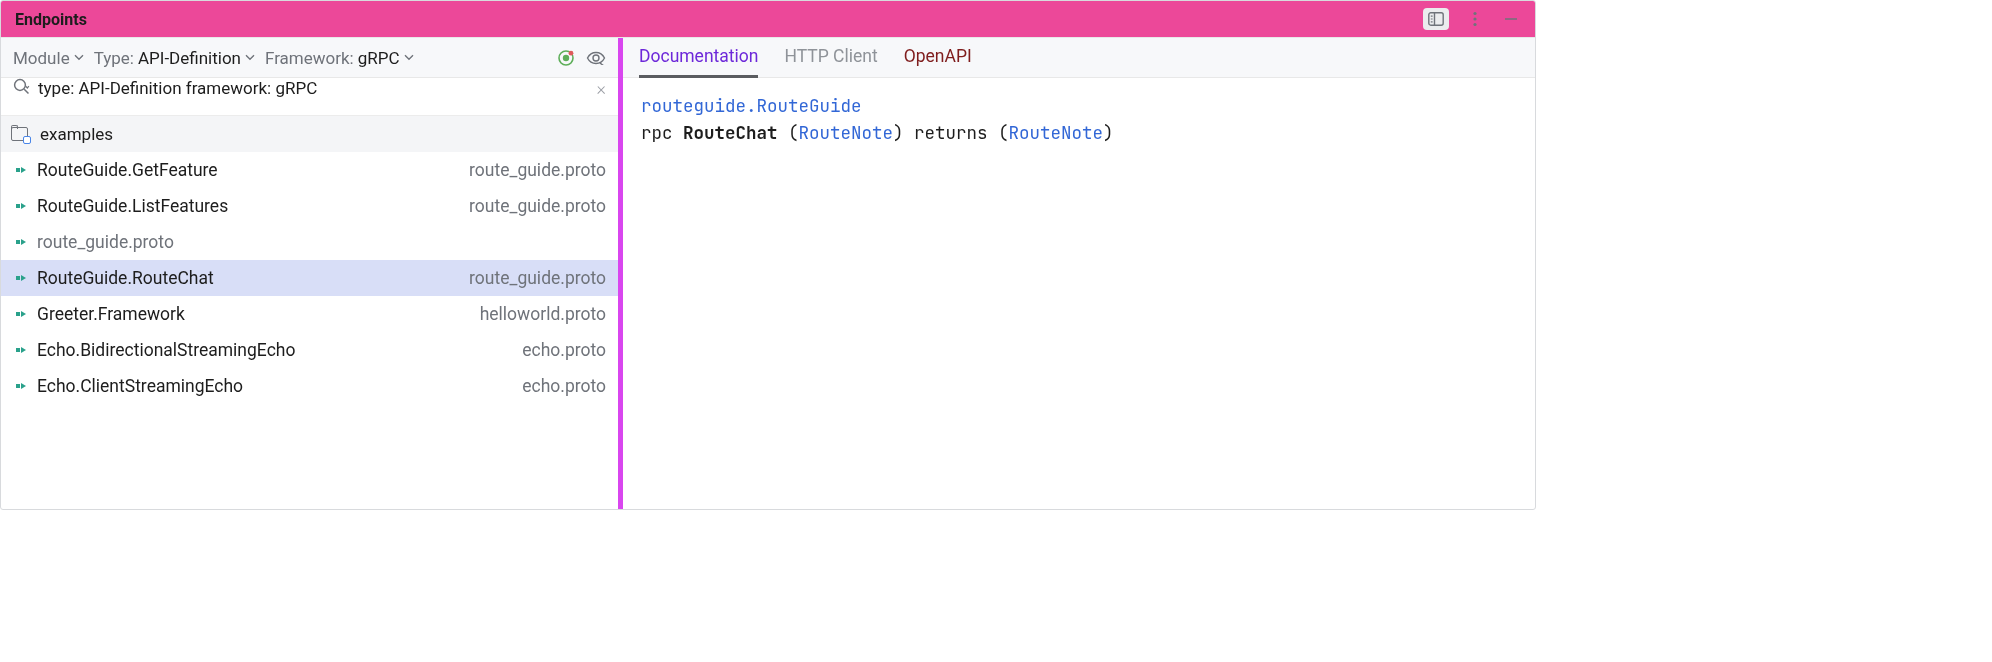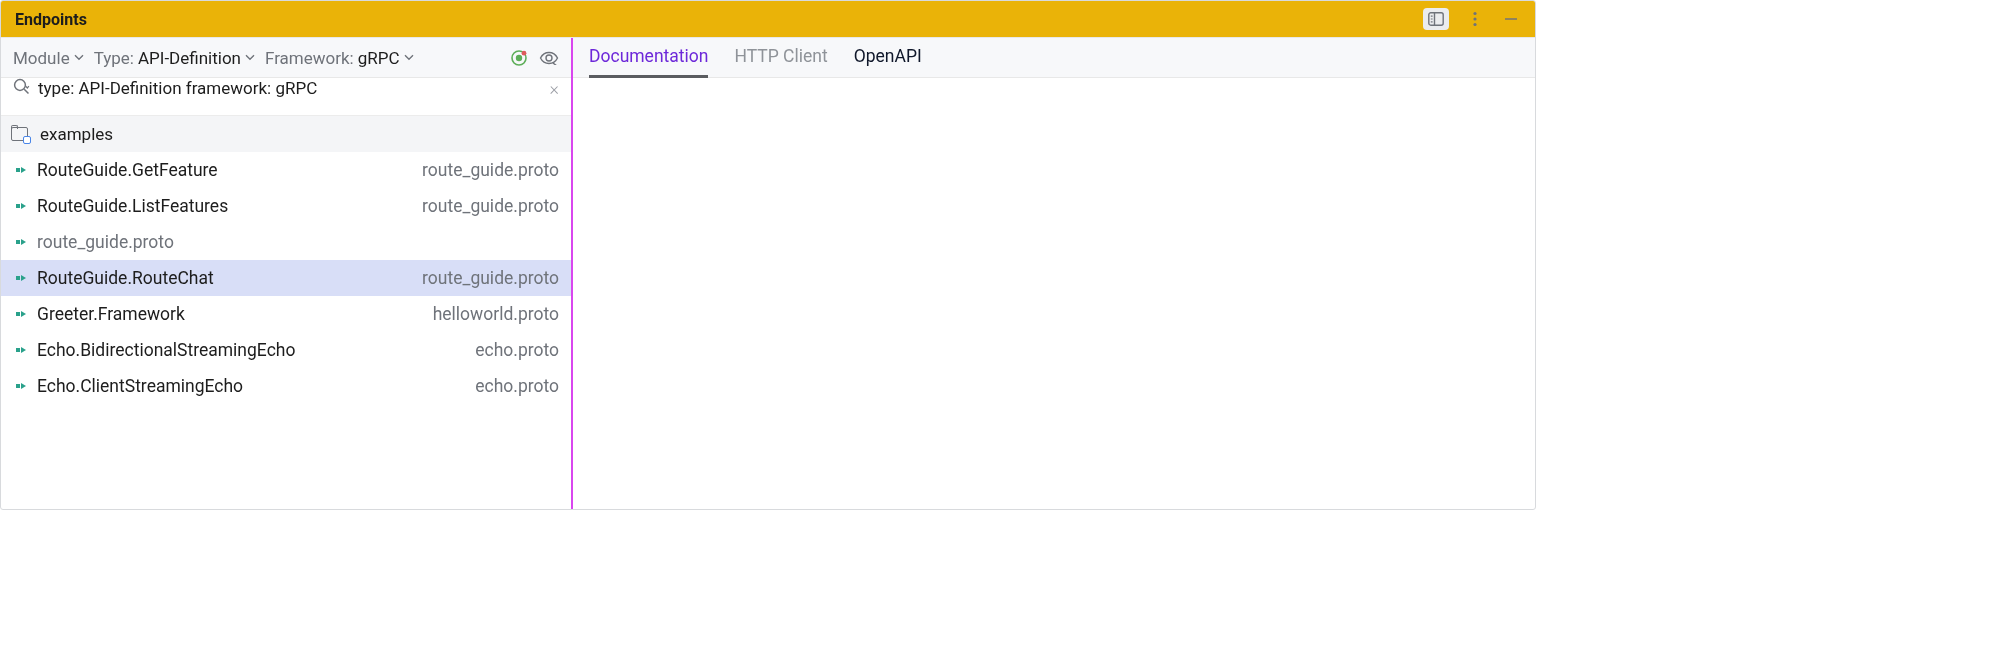--- a/index.html
+++ b/index.html
@@ -1,21 +1,21 @@
 <!DOCTYPE html>
 <html><head>
   <meta charset="utf-8">
   <style>
     *{box-sizing:border-box;margin:0;padding:0}
     body{font-family:-apple-system,BlinkMacSystemFont,"Segoe UI",Roboto,sans-serif;font-size:17.5px;color:#1d1d1d;background:#fff;width:1536px;height:510px;border:1px solid #d8dadd;border-radius:3px;overflow:hidden;transform-origin:top left}
-    .titlebar{height:37px;background:#eab308;display:flex;align-items:center;padding:0 14px;border-bottom:1px solid #e8e8e8;justify-content:space-between}
+    .titlebar{height:37px;background:#ec4899;display:flex;align-items:center;padding:0 14px;border-bottom:1px solid #e8e8e8;justify-content:space-between}
     .titlebar-left{font-weight:700;font-size:16px}
     .titlebar-right{display:flex;align-items:center;gap:16px}
     .main{display:flex;height:473px}
-    .left{width:572px;display:flex;flex-direction:column;border-right:2px solid #d946ef}
+    .left{width:622px;display:flex;flex-direction:column;border-right:5px solid #d946ef}
     .filterbar{height:40px;background:#f7f8fa;display:flex;align-items:center;gap:10px;padding:0 12px;border-bottom:1px solid #e8e8e8;font-size:17px}
     .filter-item{display:flex;align-items:center;gap:4px;cursor:pointer}
     .filter-item .label{color:#6f737a}
     .filter-item .value{color:#1d1d1d}
     .filterbar-spacer{flex:1}
     .searchbar{height:38px;display:flex;align-items:flex-start;padding:0 12px;gap:8px;border-bottom:1px solid #ececec;font-size:17px;background:#fff}
     .searchbar .query{flex:1;color:#1d1d1d}
     .grouphdr{height:36px;display:flex;align-items:center;padding:0 10px;gap:12px;background:#f4f5f7;font-size:17px}
     .list{flex:1;overflow:hidden}
     .row{height:36px;display:flex;align-items:center;padding:0 12px;gap:9px;font-size:17.5px;cursor:pointer;background:#fff}
@@ -196,16 +196,26 @@
           <span class="name">Echo.ClientStreamingEcho</span>
           <span class="file">echo.proto</span>
         </div>
       </div>
   </div>
 
   <div class="right">
     <div class="tabs" id="tabs">
         <div class="tab active">Documentation</div>
         <div class="tab">HTTP Client</div>
-        <div class="tab" style="color: #0f172a;">OpenAPI</div>
-      </div>
+        <div class="tab" style="color: #7f1d1d;">OpenAPI</div>
+      </div>
+    <div class="doc">
+      <div><span class="link">routeguide.RouteGuide</span></div>
+      <div>
+        <span>rpc</span>
+        <span class="method">RouteChat</span>
+        <span>(</span><span class="link">RouteNote</span><span>)</span>
+        <span>returns</span>
+        <span>(</span><span class="link">RouteNote</span><span>)</span>
+      </div>
+    </div>
   </div>
 </div>
 
 </body></html>

